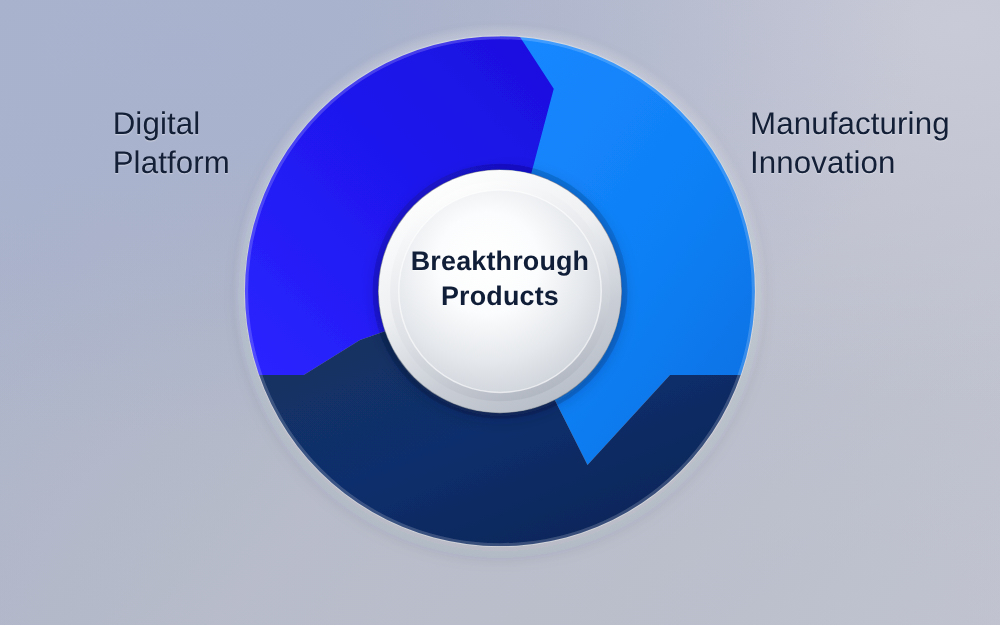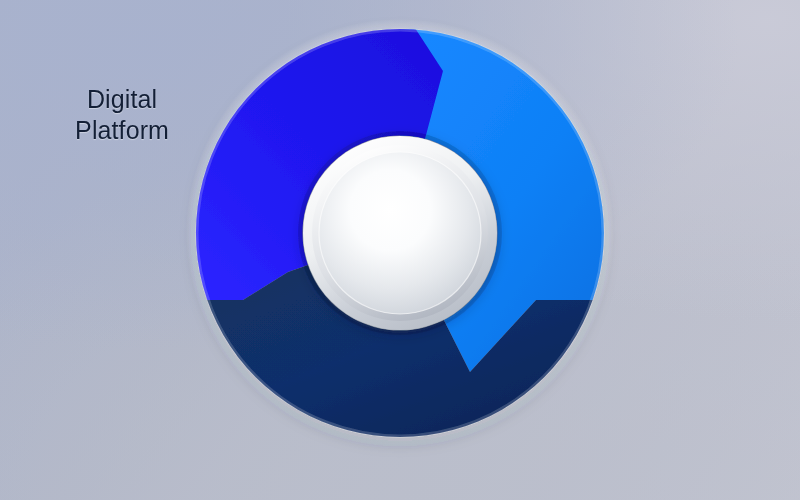--- a/index.html
+++ b/index.html
@@ -29,23 +29,23 @@
   .label {
     position: absolute;
     color: #131f36;
     font-size: 25px;
     line-height: 1.22;
     letter-spacing: 0.1px;
     white-space: pre-line;
     text-shadow: 0 1px 1px rgba(255,255,255,0.42);
   }
   #label-digital-platform {
-    right: 631px;
+    right: 616px;
     top: 84px;
-    text-align: center;
+    text-align: left;
   }
   #label-manufacturing-innovation {
     left: 600px;
     top: 84px;
     text-align: left;
   }
   #label-ev-architecture {
     left: 0; right: 0;
     top: 444px;
     text-align: center;
@@ -179,16 +179,20 @@
       <circle cx="400" cy="233" r="97" fill="url(#gradHubOuter)"></circle>
       <circle cx="400" cy="233" r="88" fill="url(#gradHubRim)"></circle>
       <circle cx="400" cy="233" r="81" fill="url(#gradHubFace)"></circle>
       <circle cx="400" cy="233" r="81" fill="none" stroke="#ffffff" stroke-opacity="0.6" stroke-width="1.2"></circle>
     </g>
   </svg>
 
   <div id="label-digital-platform" class="label">Digital
 Platform</div>
 
+  <div id="label-manufacturing-innovation" class="label">Manufacturing
+Innovation</div>
 
 
+  <div id="center-text">Breakthrough
+Products</div>
 
 </div>
 
 </body></html>

